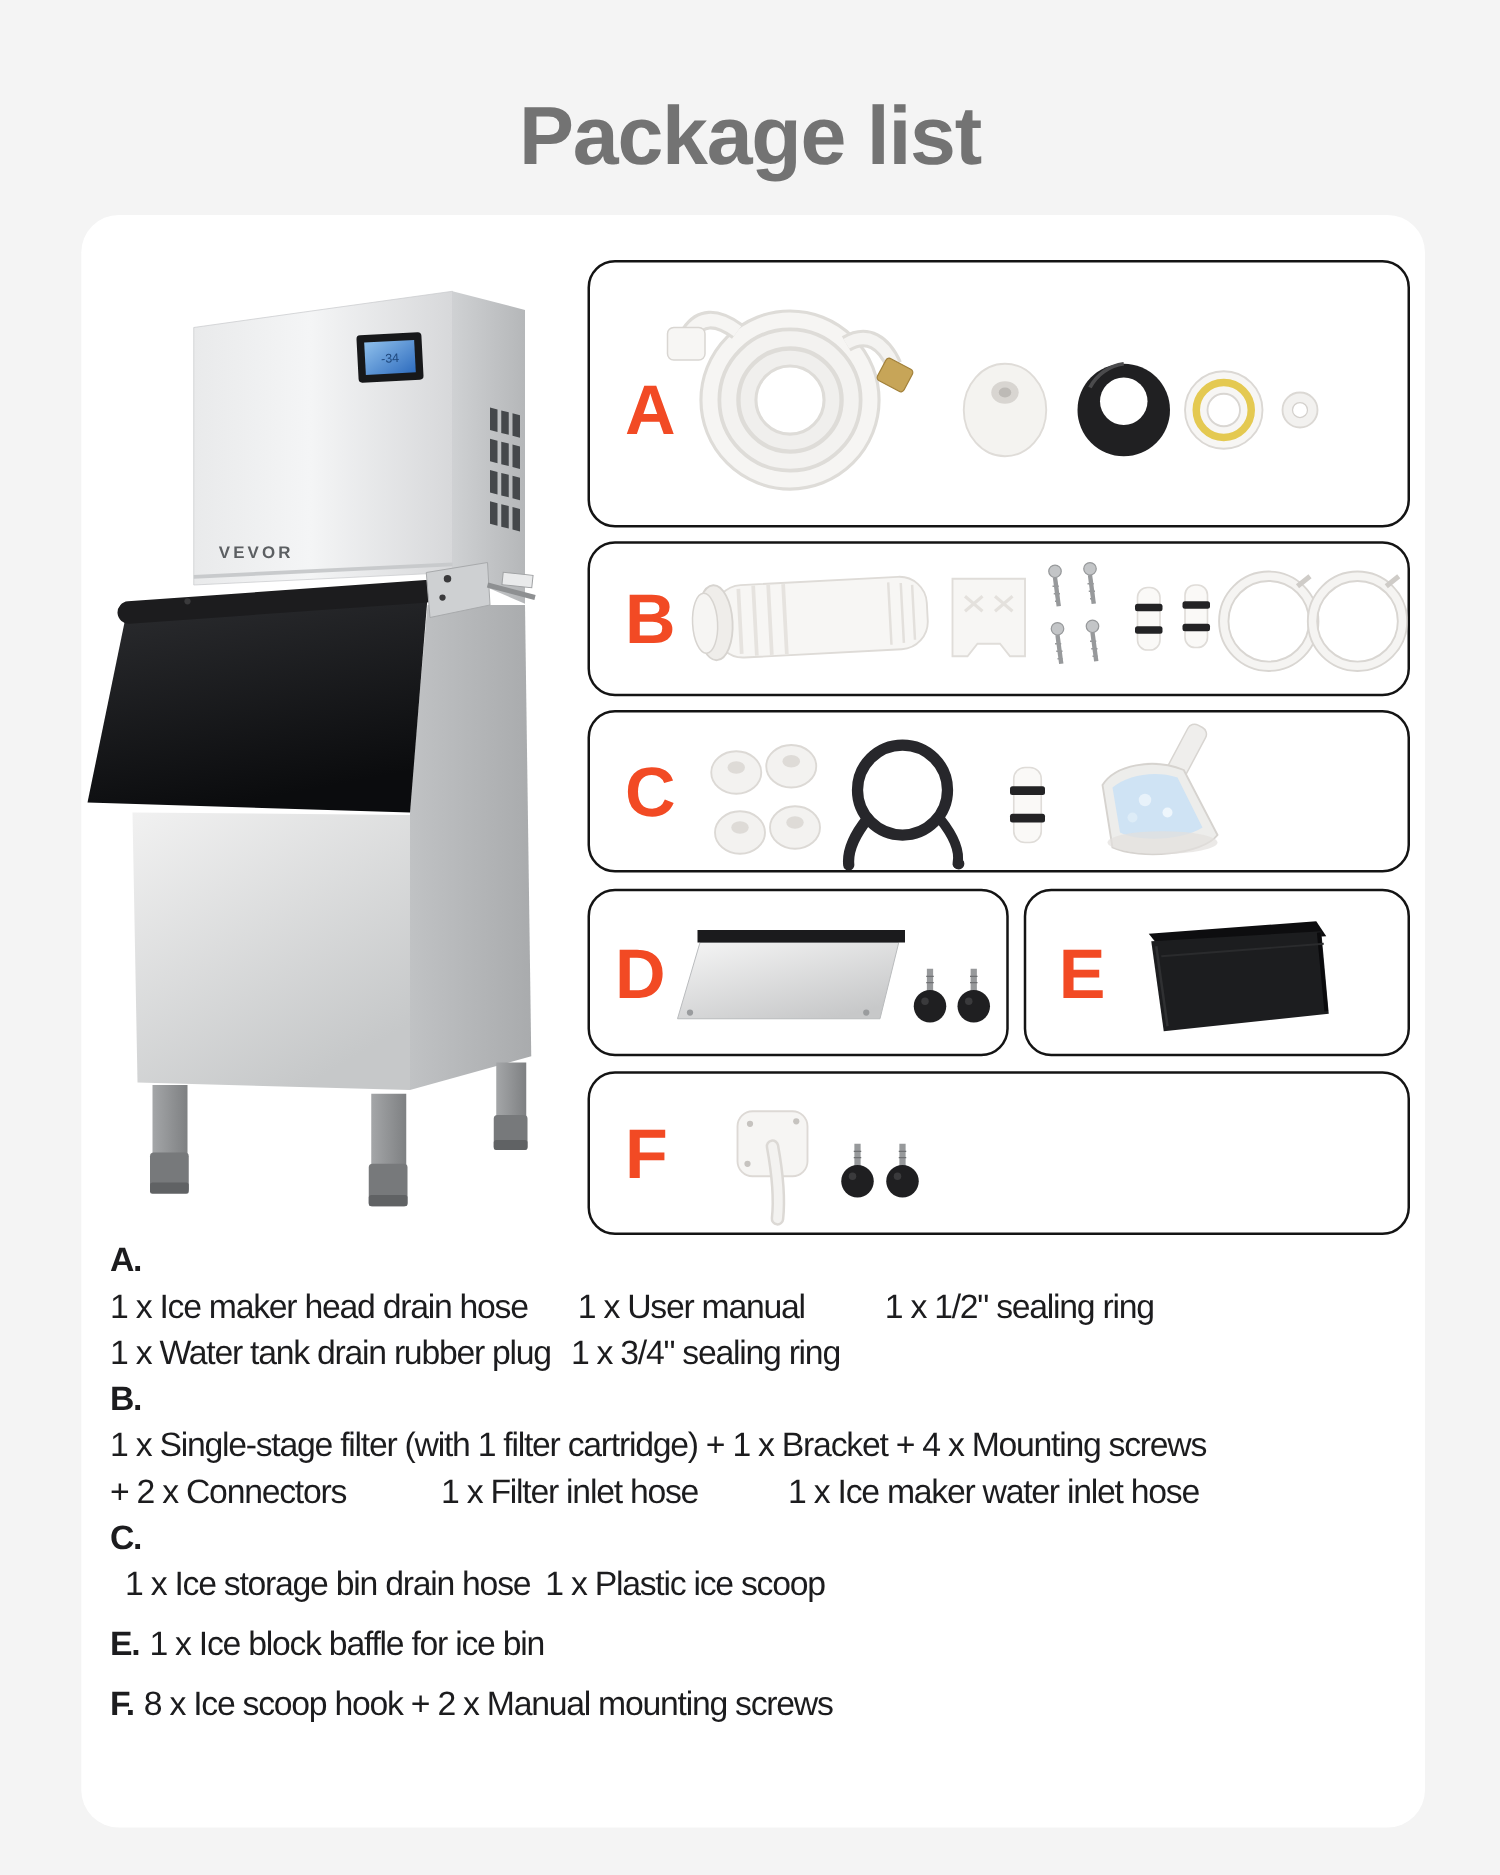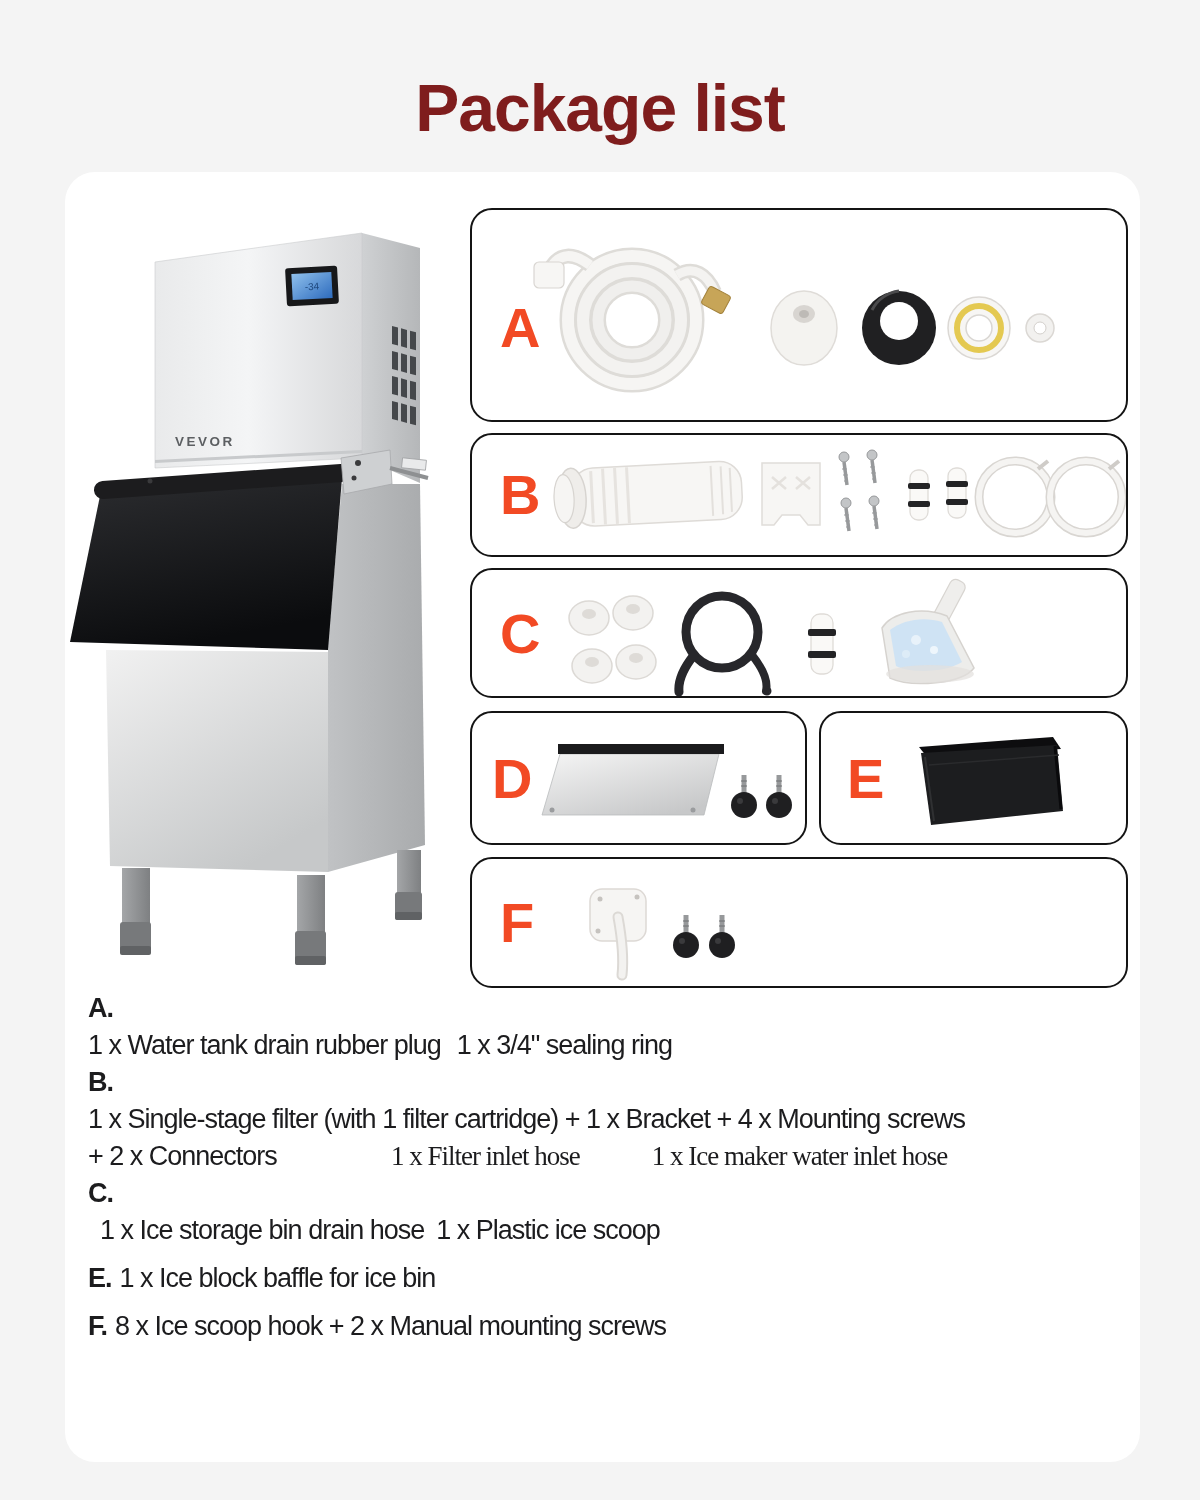--- a/index.html
+++ b/index.html
@@ -7,21 +7,21 @@
     width:1200px;height:1500px;
     background:#f4f4f4;
     font-family:"Liberation Sans",sans-serif;
     color:#1d1d1f;
     overflow:hidden;
   }
   .page{position:relative;width:1200px;height:1500px;}
   .title{
     position:absolute;left:0;top:70px;width:1200px;
     text-align:center;font-size:66px;font-weight:800;
-    letter-spacing:-1px;color:#7f1d1d;
+    letter-spacing:-1px;color:#737373;
   }
   .card{
     position:absolute;left:65px;top:172px;width:1075px;height:1290px;
     background:#ffffff;border-radius:30px;
   }
   .machine{position:absolute;left:58px;top:222px;width:415px;height:770px;}
   .pkbox{
     position:absolute;background:#ffffff;
     border:2px solid #141414;border-radius:22px;box-sizing:border-box;
   }
@@ -46,22 +46,22 @@
     position:absolute;left:88px;top:990px;width:1042px;
     font-size:27px;line-height:37px;letter-spacing:-1px;color:#1c1c1e;
     white-space:nowrap;
   }
   .sec-label{font-weight:600;}
   .row{display:flex;}
   .g16{margin-left:16px;}
   .g26{margin-left:12px;}
   .g40{margin-left:40px;}
   .g64{margin-left:64px;}
-  .g72{margin-left:72px;font-family:Liberation Serif, serif;}
-  .g95{margin-left:114px;font-family:Liberation Serif, serif;}
+  .g72{margin-left:72px;}
+  .g95{margin-left:76px;}
   .def-line{margin-top:11px;}
   .def-line .sec-label{font-weight:700;margin-right:8px;}
 </style>
 </head>
 <body>
 
 <div class="page">
 
   <div class="title">Package list</div>
 
@@ -386,20 +386,25 @@
       </g>
     </svg>
     <div class="boxletter">F</div>
   </div>
 
   <div class="plist">
 
     <div>
       <div class="sec-label">A.</div>
       <div class="row">
+        <span>1 x Ice maker head drain hose</span>
+        <span class="g40">1 x User manual</span>
+        <span class="g64">1 x 1/2" sealing ring</span>
+      </div>
+      <div class="row">
         <span>1 x Water tank drain rubber plug</span>
         <span class="g16">1 x 3/4" sealing ring</span>
       </div>
     </div>
 
     <div>
       <div class="sec-label">B.</div>
       <div class="row">
         <span>1 x Single-stage filter (with 1 filter cartridge) + 1 x Bracket + 4 x Mounting screws</span>
       </div>

